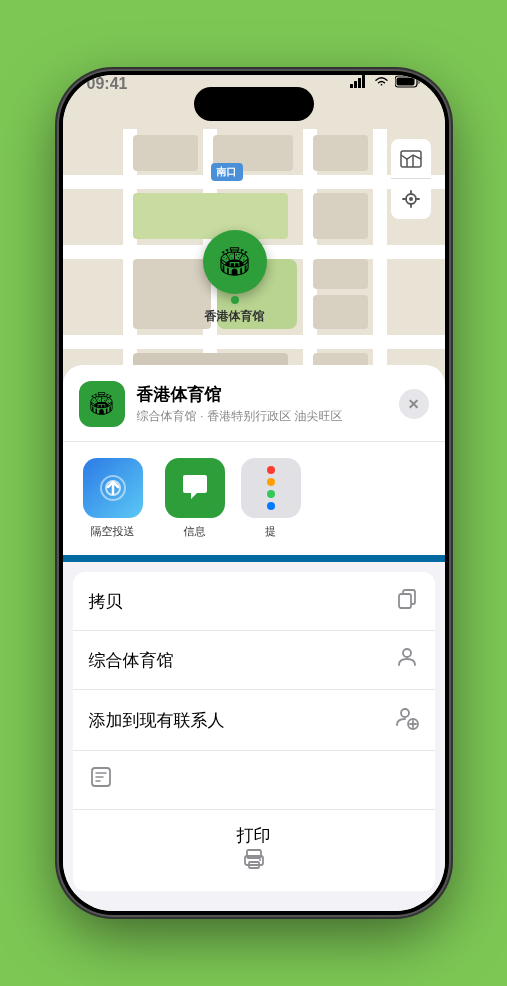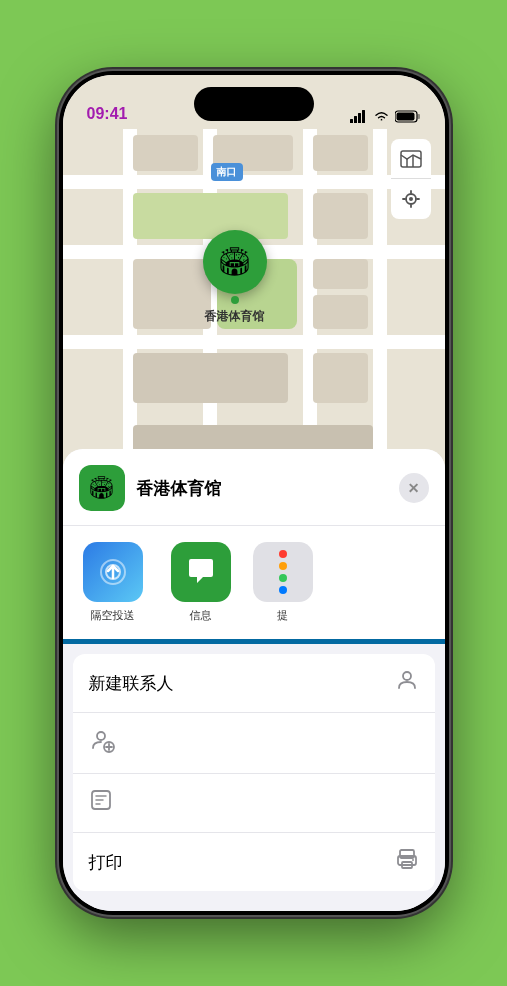--- a/index.html
+++ b/index.html
@@ -39,25 +39,25 @@
       background: #000;
       border-radius: 20px;
       z-index: 100;
     }
     
     .status-bar {
       position: absolute;
       top: 0; left: 0; right: 0;
       height: 54px;
       display: flex;
-      align-items: flex-end;
+      align-items: flex-start;
       justify-content: space-between;
       padding: 0 24px 6px;
       z-index: 99;
-      color: #a21caf;
+      color: #737373;
       font-size: 15px;
       font-weight: 600;
     }
     .status-time {
       font-size: 16px;
       font-weight: 700;
     }
     .status-icons {
       display: flex;
       align-items: center;
@@ -224,23 +224,23 @@
       cursor: pointer;
       border: none;
       font-weight: 700;
       flex-shrink: 0;
     }
     
     .share-row {
       background: #fff;
       padding: 16px 14px;
       display: flex;
-      gap: 16px;
+      gap: 10px;
       overflow: hidden;
-      border-bottom: 5px solid #0369a1;
+      border-bottom: 7px solid #0369a1;
     }
     .share-item {
       display: flex;
       flex-direction: column;
       align-items: center;
       gap: 6px;
       min-width: 72px;
     }
     .share-icon {
       width: 60px;
@@ -390,20 +390,21 @@
         <div class="pin-label">香港体育馆</div>
       </div>
     </div>
 
     <div class="bottom-sheet">
 
       <div class="location-header">
         <div class="location-icon">🏟</div>
         <div class="location-info">
           <div class="location-name">香港体育馆</div>
+          <div class="location-subtitle">综合体育馆 · 香港特别行政区 油尖旺区</div>
         </div>
         <button class="close-btn">✕</button>
       </div>
 
       <div class="share-row">
 
         <div class="share-item">
           <div class="share-icon airdrop">
             <svg width="30" height="30" viewBox="0 0 30 30" fill="none">
               <circle cx="15" cy="15" r="12" stroke="white" stroke-width="2" opacity="0.5"></circle>
@@ -432,32 +433,42 @@
             <div style="width:8px;height:8px;border-radius:50%;background:#ff9f0a;"></div>
             <div style="width:8px;height:8px;border-radius:50%;background:#34c759;"></div>
             <div style="width:8px;height:8px;border-radius:50%;background:#007aff;"></div>
           </div>
           <span class="share-label">提</span>
         </div>
       </div>
 
       <div class="action-list">
 
-
         <div class="action-item">
-          <span class="action-text">新建联系人</span>
+          <span class="action-text">拷贝</span>
+          <span class="action-icon-right">
+            <svg width="24" height="24" viewBox="0 0 24 24" fill="none">
+              <rect x="8" y="4" width="12" height="14" rx="2" stroke="#8e8e93" stroke-width="1.8"></rect>
+              <rect x="4" y="8" width="12" height="14" rx="2" stroke="#8e8e93" stroke-width="1.8" fill="white"></rect>
+            </svg>
+          </span>
+        </div>
+
+        <div class="action-item">
+          <span class="action-text">综合体育馆</span>
           <span class="action-icon-right">
             <svg width="24" height="24" viewBox="0 0 24 24" fill="none">
               <circle cx="12" cy="8" r="4" stroke="#8e8e93" stroke-width="1.8"></circle>
               <path d="M4 20 Q4 14 12 14 Q20 14 20 20" stroke="#8e8e93" stroke-width="1.8" stroke-linecap="round"></path>
             </svg>
           </span>
         </div>
 
         <div class="action-item">
+          <span class="action-text">添加到现有联系人</span>
           <span class="action-icon-right">
             <svg width="26" height="26" viewBox="0 0 26 26" fill="none">
               <circle cx="12" cy="9" r="4" stroke="#8e8e93" stroke-width="1.8"></circle>
               <path d="M4 21 Q4 15 12 15" stroke="#8e8e93" stroke-width="1.8" stroke-linecap="round"></path>
               <circle cx="20" cy="20" r="5" fill="white" stroke="#8e8e93" stroke-width="1.8"></circle>
               <path d="M20 17 L20 23" stroke="#8e8e93" stroke-width="1.8" stroke-linecap="round"></path>
               <path d="M17 20 L23 20" stroke="#8e8e93" stroke-width="1.8" stroke-linecap="round"></path>
             </svg>
           </span>
         </div>
@@ -466,21 +477,21 @@
           <span class="action-icon-right">
             <svg width="24" height="24" viewBox="0 0 24 24" fill="none">
               <rect x="3" y="3" width="18" height="18" rx="3" stroke="#8e8e93" stroke-width="1.8"></rect>
               <path d="M7 8 L17 8" stroke="#8e8e93" stroke-width="1.5" stroke-linecap="round"></path>
               <path d="M7 12 L14 12" stroke="#8e8e93" stroke-width="1.5" stroke-linecap="round"></path>
               <path d="M7 16 L11 16" stroke="#8e8e93" stroke-width="1.5" stroke-linecap="round"></path>
             </svg>
           </span>
         </div>
 
-        <div class="action-item" style="border-bottom:none;">
+        <div class="action-item" style="border-bottom:none;flex-direction:column;">
           <span class="action-text">打印</span>
           <span class="action-icon-right">
             <svg width="24" height="24" viewBox="0 0 24 24" fill="none">
               <rect x="5" y="3" width="14" height="8" rx="1.5" stroke="#8e8e93" stroke-width="1.8"></rect>
               <rect x="3" y="9" width="18" height="9" rx="2" stroke="#8e8e93" stroke-width="1.8"></rect>
               <rect x="7" y="15" width="10" height="6" rx="1" stroke="#8e8e93" stroke-width="1.8"></rect>
               <circle cx="18" cy="13" r="1" fill="#8e8e93"></circle>
             </svg>
           </span>
         </div>

